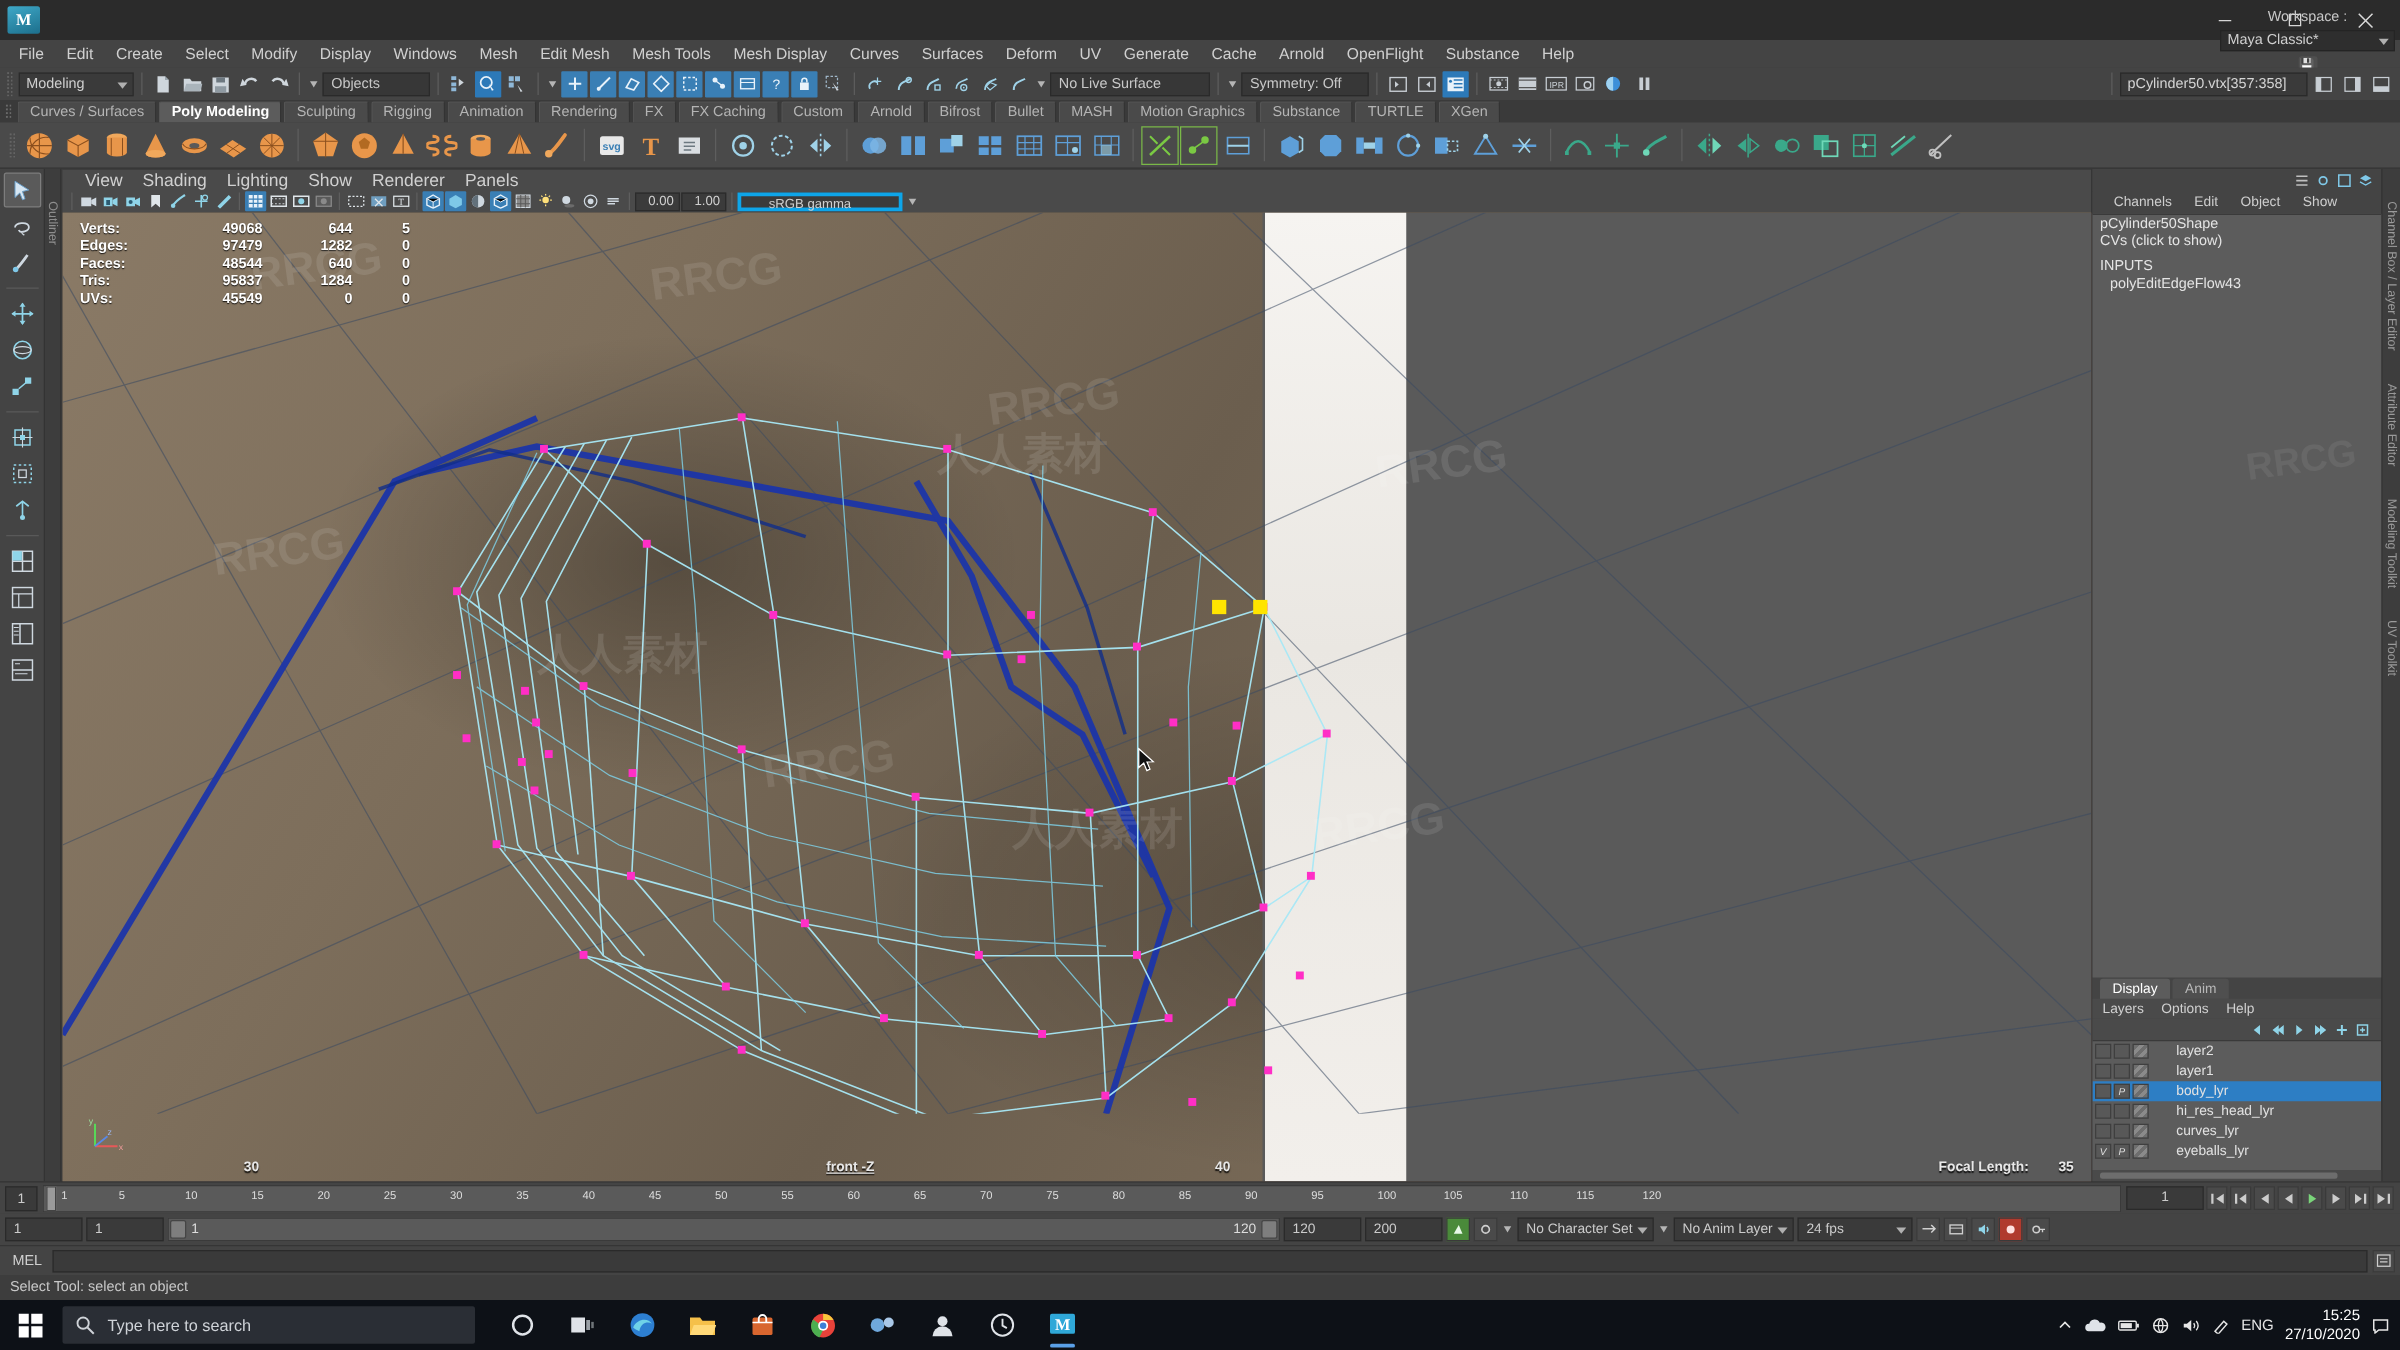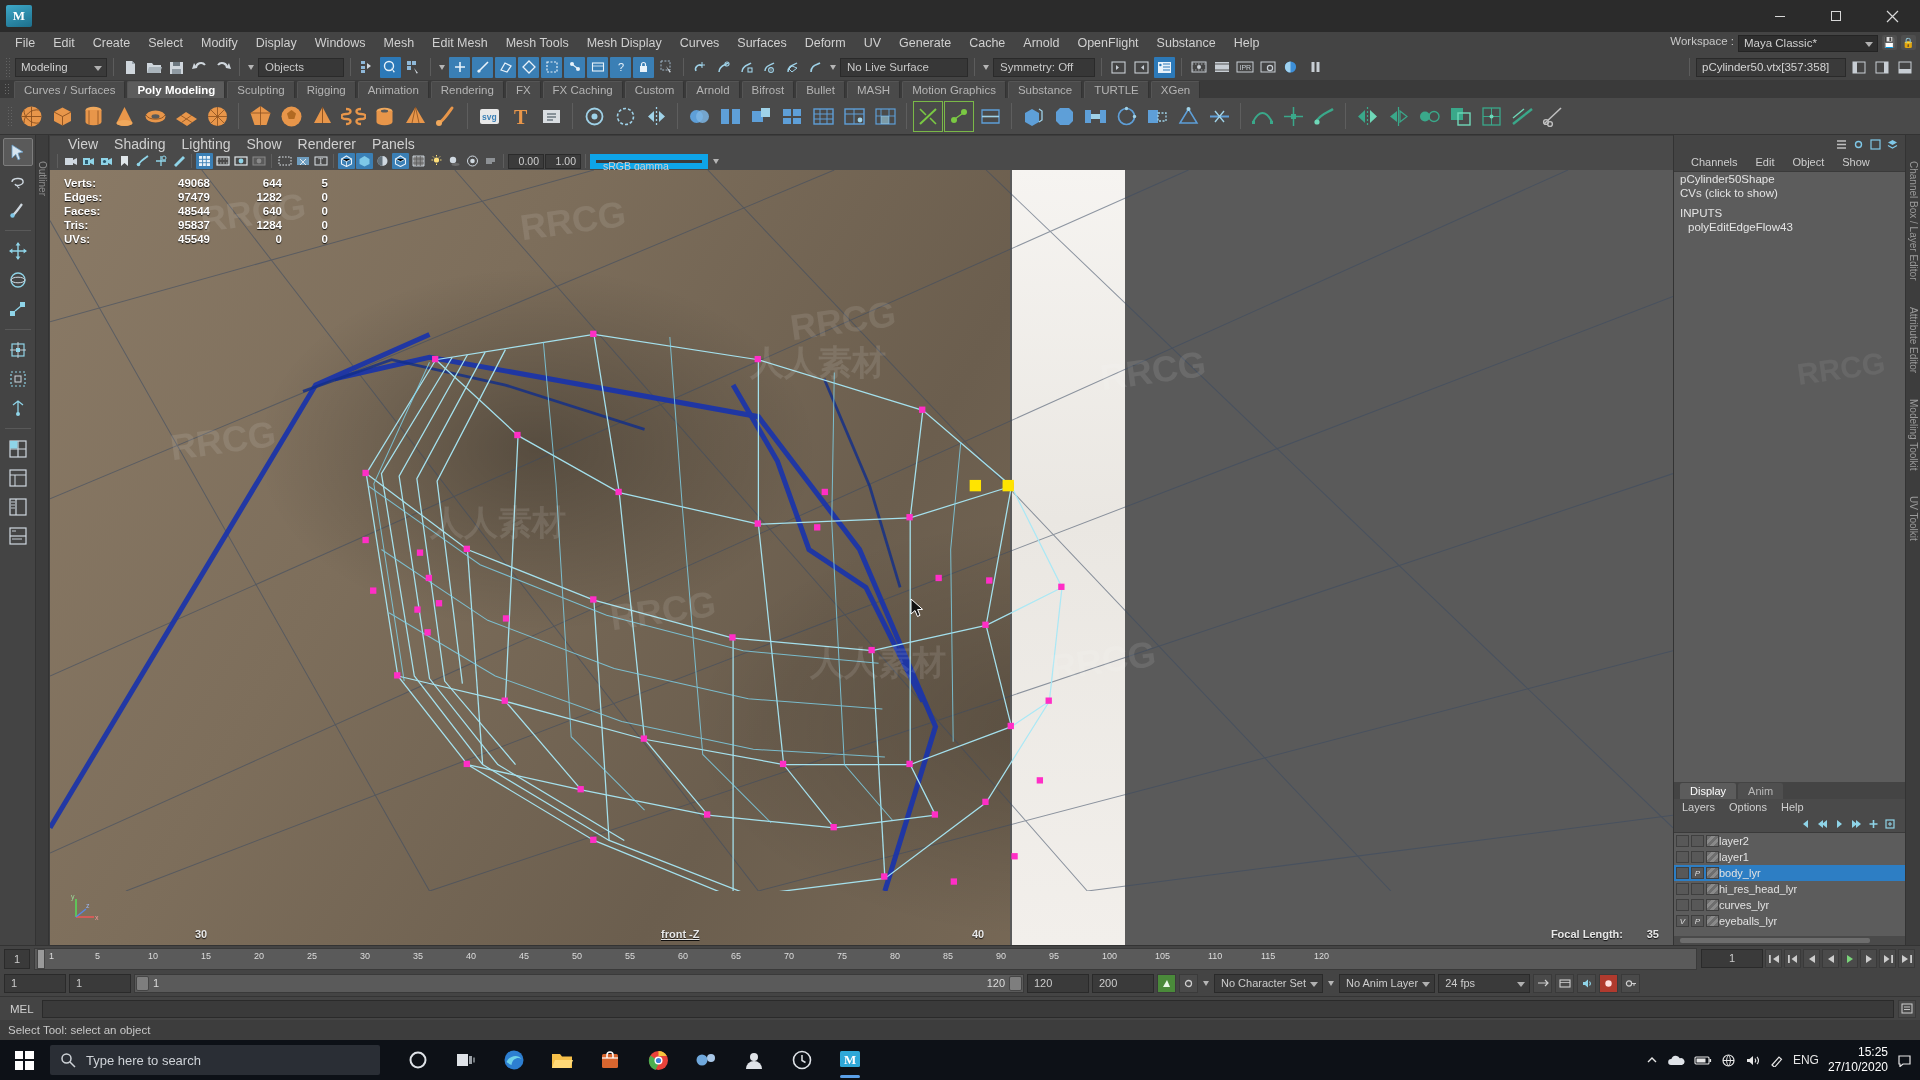--- a/index.html
+++ b/index.html
@@ -34,22 +34,23 @@
   
   .menubar {
     height: 22px; background: #444; display: flex; align-items: center;
     flex: 0 0 22px; padding-left: 6px; position: relative;
   }
   .menu-item {
     color: #d0d0d0; font-size: 12.5px; padding: 0 9px; height: 22px;
     line-height: 22px; white-space: nowrap;
   }
   .workspace-box {
-    margin-left: auto; display: flex; gap: 4px;
+    margin-left: auto; display: flex; align-items: center; gap: 4px;
     padding-right: 4px;
+    flex-direction: column;
   }
   .workspace-label { color: #c8c8c8; font-size: 11.5px; }
   .workspace-select {
     background: #2e2e2e; border: 1px solid #242424; color: #d0d0d0;
     font-size: 11.5px; height: 17px; width: 140px; line-height: 15px;
     padding-left: 5px; position: relative;
   }
   .ws-arrow {
     position: absolute; right: 4px; top: 6px;
     border-left: 4px solid transparent; border-right: 4px solid transparent;
@@ -166,22 +167,22 @@
     width: 17px; height: 16px; display: flex; align-items: center; justify-content: center;
     color: #9fd9e8; font-size: 10px; border-radius: 1px;
   }
   .pb-ic.on { background: #3a7fb5; }
   .pb-sep { width: 1px; height: 14px; background: #5e5e5e; margin: 0 3px; }
   .pb-num {
     background: #3b3b3b; border: 1px solid #2b2b2b; color: #cfcfcf; font-size: 10.5px;
     height: 15px; line-height: 13px; width: 36px; text-align: right; padding-right: 4px;
   }
   .pb-color {
-    background: #3b3b3b; border: 6px solid #0ea5e9; color: #cfcfcf; font-size: 10.5px;
-    height: 15px; line-height: 13px; width: 118px; padding-left: 7px; position: relative;
+    background: #3b3b3b; border: 3px solid #0ea5e9; color: #cfcfcf; font-size: 10.5px;
+    height: 15px; line-height: 13px; width: 132px; padding-left: 22px; position: relative;
   }
 
   
   .viewport {
     flex: 1 1 auto; position: relative; overflow: hidden;
     background: #6f6253;
   }
   .vp-bg {
     position: absolute; inset: 0;
     background:
@@ -247,21 +248,21 @@
   .layer-btnrow { height: 17px; background: #4a4a4a; display: flex; align-items: center;
                   justify-content: flex-end; gap: 4px; padding-right: 8px; }
   .lb { width: 13px; height: 12px; display: flex; align-items: center; justify-content: center; }
   .layer-list { background: #5c5c5c; height: 104px; overflow: hidden; border-top: 1px solid #3a3a3a;}
   .layer-row { height: 16px; display: flex; align-items: center; font-size: 11px; color: #e2e2e2; }
   .layer-row.sel { background: #2d7ec4; }
   .lcell { width: 13px; height: 12px; border: 1px solid #3f3f3f; background: #585858;
            margin-left: 2px; font-size: 8px; color: #ddd; text-align: center; line-height: 11px;}
   .lswatch { width: 13px; height: 12px; margin-left: 2px; border: 1px solid #3f3f3f;
              background: repeating-linear-gradient(135deg,#6e6e6e 0 3px,#8a8a8a 3px 6px); }
-  .lname { margin-left: 0; text-align: right; }
+  .lname { margin-left: 22px; text-align: right; }
   .layer-scroll { height: 9px; background: #4a4a4a; position: relative; }
   .layer-scroll i { position: absolute; left: 6px; top: 2px; height: 5px; width: 190px;
                     background: #6d6d6d; border-radius: 2px; display:block;}
 
   
   .rtabs { width: 15px; flex: 0 0 15px; background: #3d3d3d; display: flex;
            flex-direction: column; align-items: center; padding-top: 26px; gap: 26px;
            border-left: 1px solid #333;}
   .rtab { writing-mode: vertical-rl; color: #9a9a9a; font-size: 10px; white-space: nowrap; }
 

